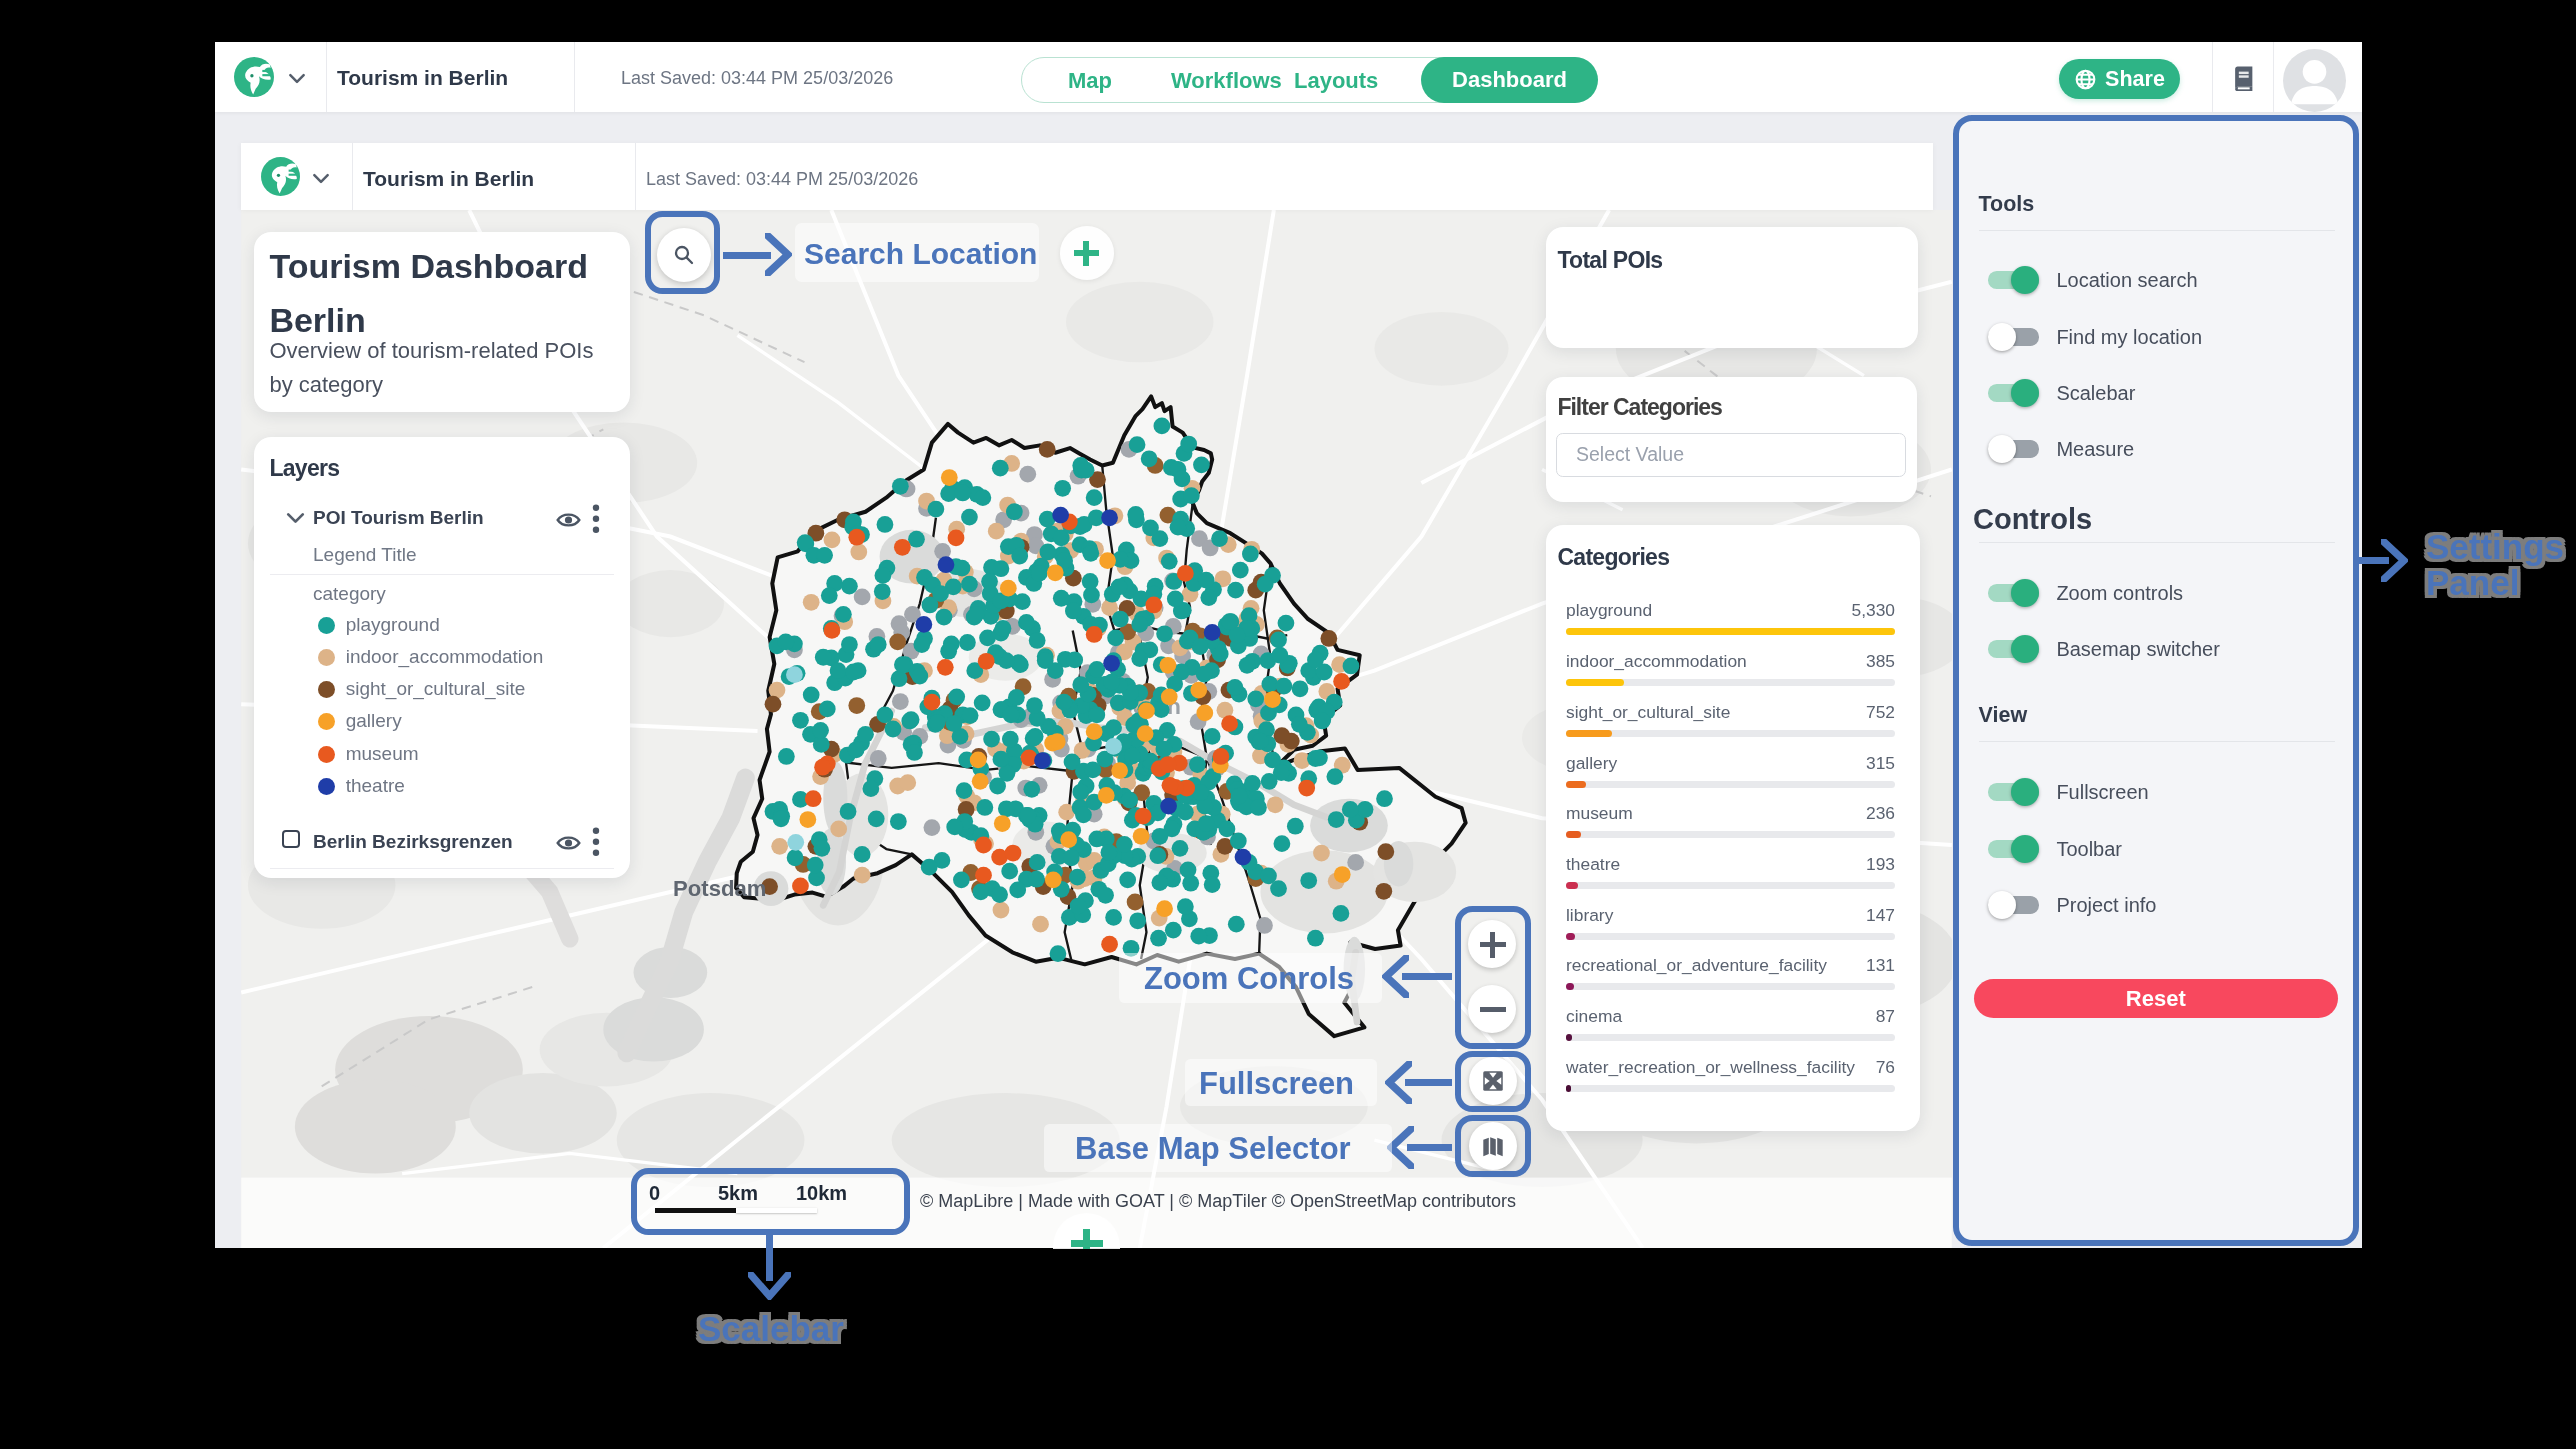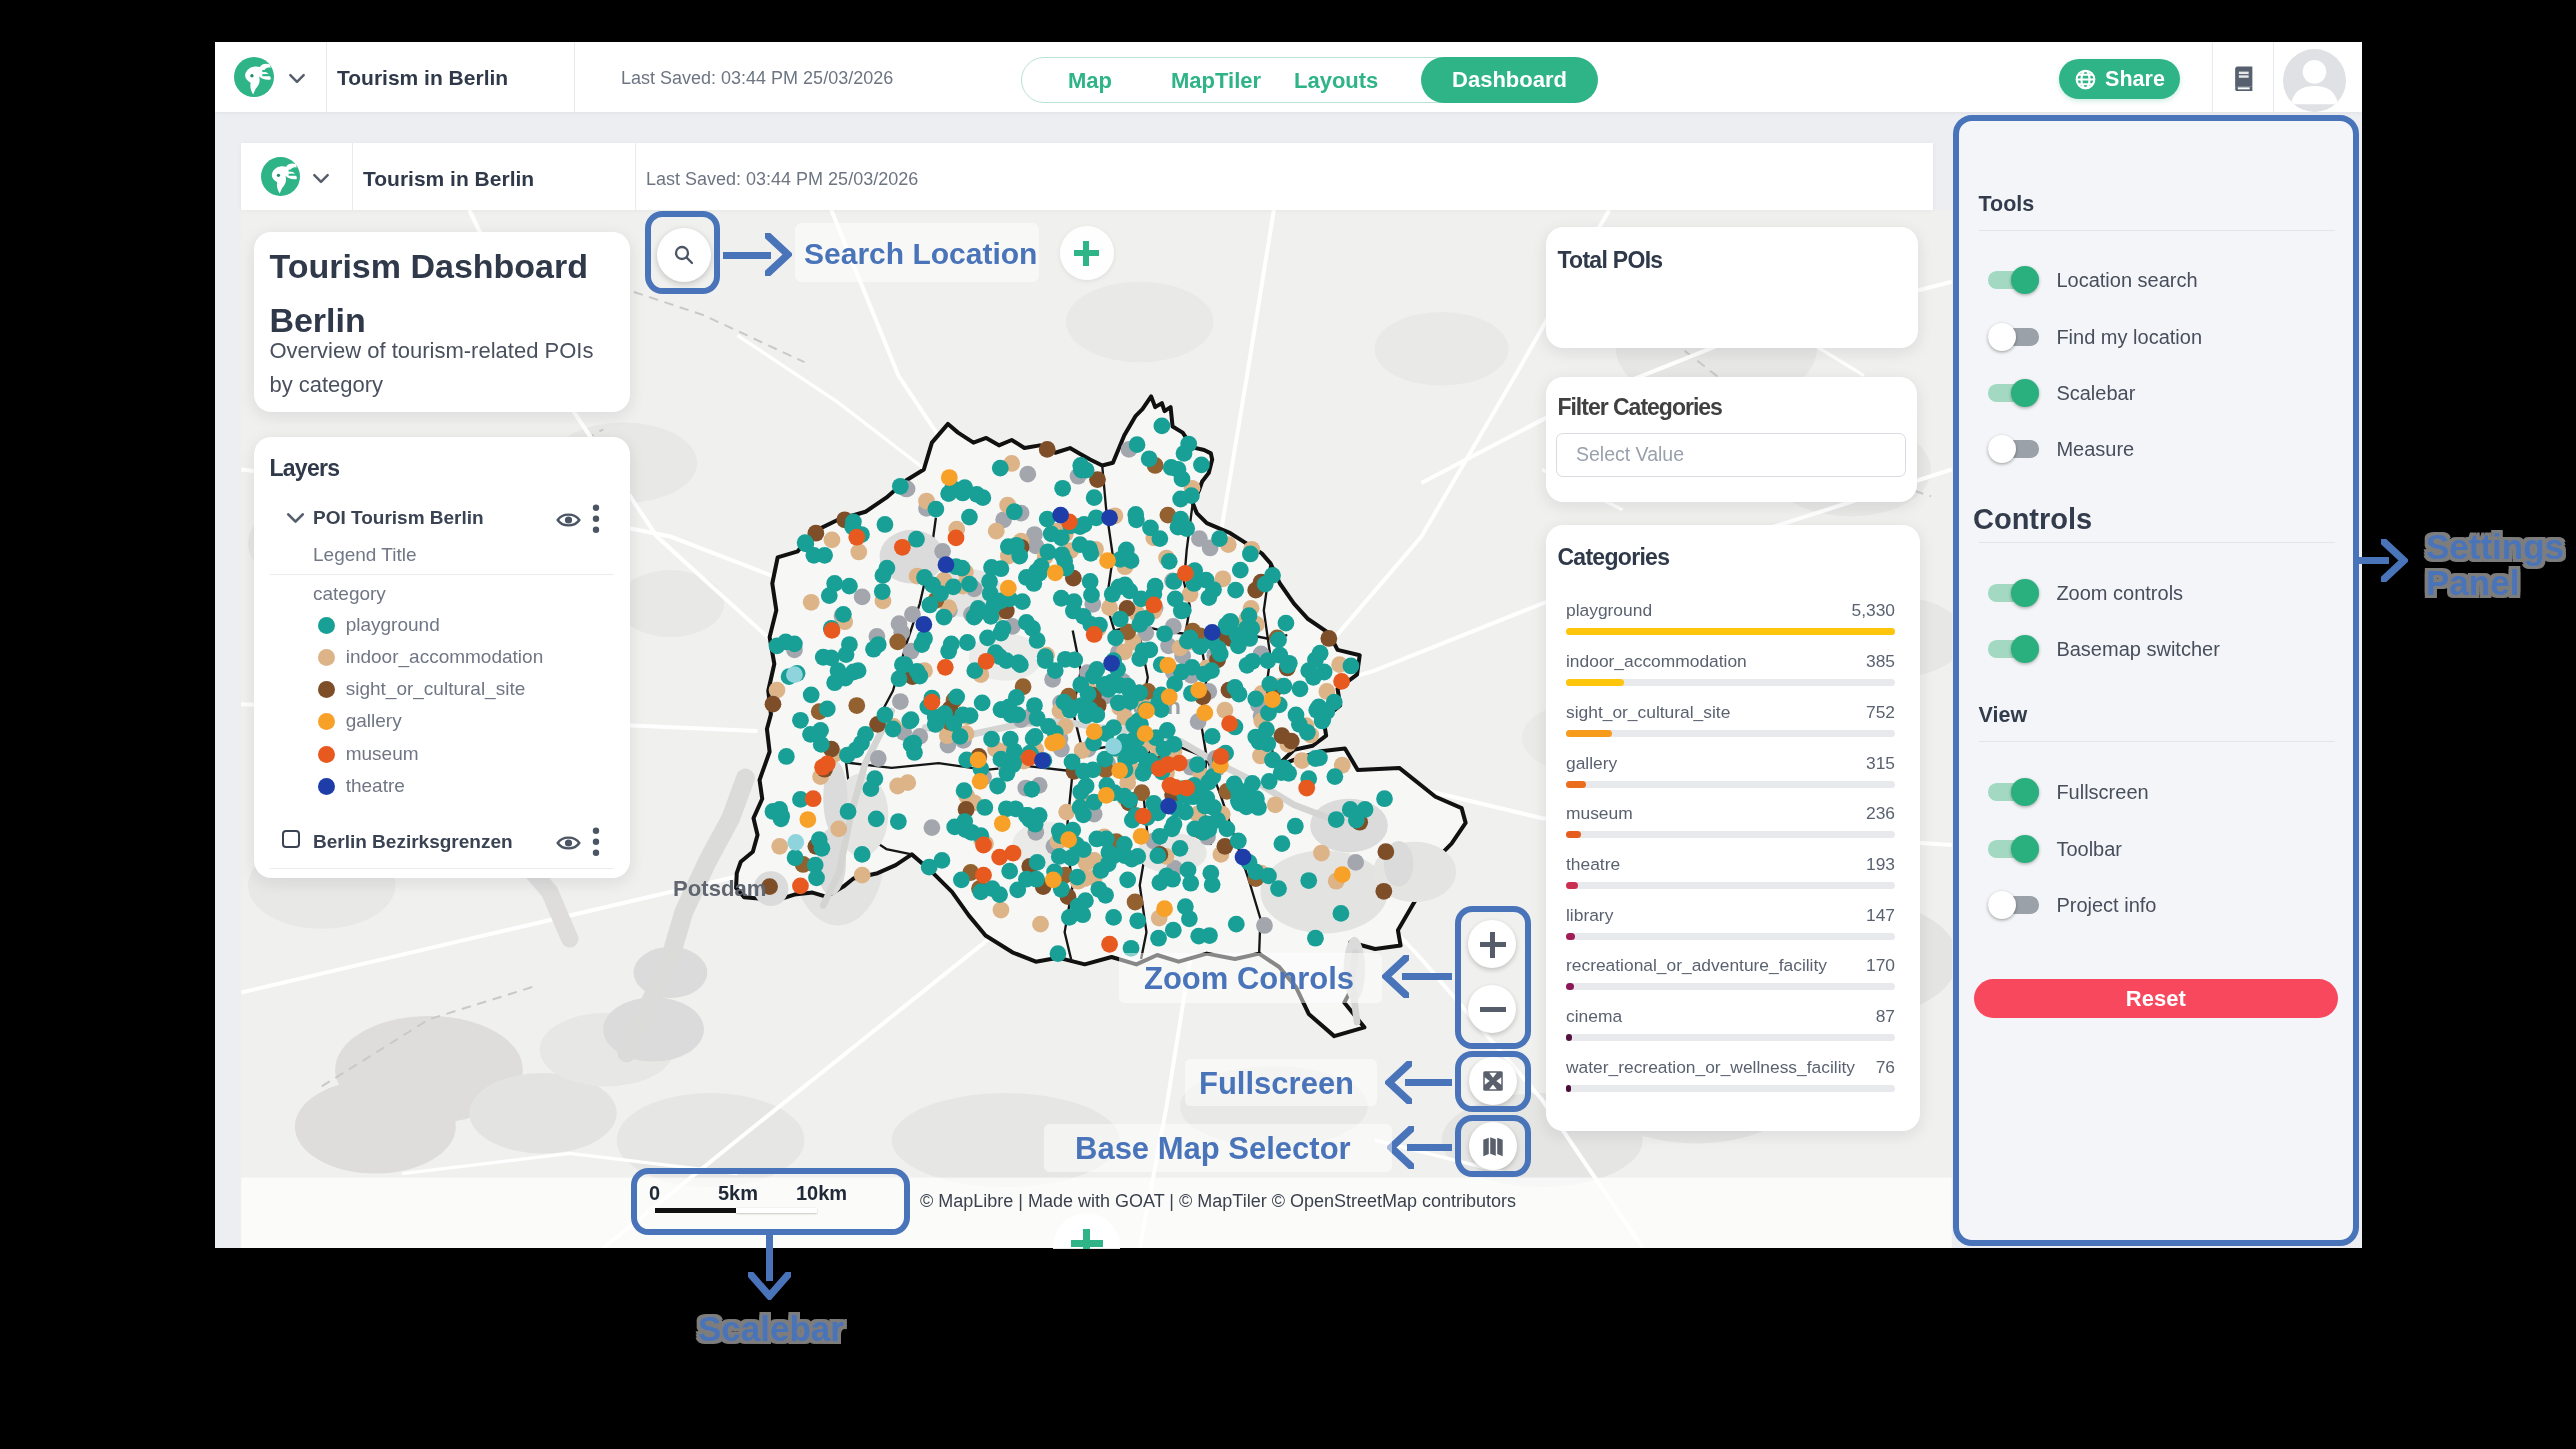--- a/index.html
+++ b/index.html
@@ -995,21 +995,21 @@
       </svg></div>
  <div class="abs" style="left:72px;top:27px"><svg width="20" height="19" viewBox="0 0 24 22" xmlns="http://www.w3.org/2000/svg">
         <path d="M4 7 L12 15 L20 7" fill="none" stroke="#555e6b" stroke-width="3" stroke-linecap="round" stroke-linejoin="round"></path>
       </svg></div>
  <div class="vd" style="left:111px"></div>
  <div class="abs" style="left:122px;top:24px;font-size:21px;font-weight:700;color:#2f3949">Tourism in Berlin</div>
  <div class="vd" style="left:359px"></div>
  <div class="abs" style="left:406px;top:26px;font-size:18px;color:#6d7583">Last Saved: 03:44 PM 25/03/2026</div>
  <div class="abs" style="left:806px;top:15.4px;width:576px;height:46px;border:1.3px solid #b9e2d2;border-radius:23px;background:#fff">
    <span class="abs" style="left:46px;top:9.4px;font-size:22px;font-weight:700;color:#2eb486">Map</span>
-   <span class="abs" style="left:149px;top:9.4px;font-size:22px;font-weight:700;color:#2eb486">MapTiler</span>
+   <span class="abs" style="left:149px;top:9.4px;font-size:22px;font-weight:700;color:#2eb486">Workflows</span>
    <span class="abs" style="left:272px;top:9.4px;font-size:22px;font-weight:700;color:#2eb486">Layouts</span>
    <span class="abs" style="left:399px;top:-1.3px;width:177px;height:46px;background:#2eb486;border-radius:23px;text-align:center;line-height:46px;font-size:22px;font-weight:700;color:#fff">Dashboard</span>
  </div>
  <div class="abs" style="left:1844px;top:17px;width:121px;height:40px;background:#2eb486;border-radius:20px;display:flex;align-items:center;justify-content:center;gap:8px;box-shadow:0 2px 5.4px rgba(46,180,134,.25)">
    <svg width="23" height="23" viewBox="0 0 24 24" xmlns="http://www.w3.org/2000/svg">
         <circle cx="12" cy="12" r="9.2" fill="none" stroke="#fff" stroke-width="2.2"></circle>
         <ellipse cx="12" cy="12" rx="4.2" ry="9.2" fill="none" stroke="#fff" stroke-width="2.2"></ellipse>
         <path d="M3 12 H21 M4.4 7 H19.6 M4.4 17 H19.6" stroke="#fff" stroke-width="2.2" fill="none"></path>
       </svg>
       <span style="font-size:21.5px;font-weight:700;color:#fff">Share</span>
@@ -1174,21 +1174,21 @@
       <span>library</span>
       <span>147</span>
     </div>
     <div style="margin-top:6.7px;width:329px;height:7.4px;border-radius:4px;background:#e8e9ec;position:relative">
       <div style="position:absolute;left:0;top:0;height:7.4px;border-radius:4px;width:9.4px;background:#a01d58"></div>
     </div>
   </div>
 <div style="position:absolute;left:1566px;top:955px;width:329px;height:44px">
     <div style="display:flex;justify-content:space-between;font-size:17.4px;color:#5a6270">
       <span>recreational_or_adventure_facility</span>
-      <span>170</span>
+      <span>131</span>
     </div>
     <div style="margin-top:6.7px;width:329px;height:7.4px;border-radius:4px;background:#e8e9ec;position:relative">
       <div style="position:absolute;left:0;top:0;height:7.4px;border-radius:4px;width:8px;background:#8c1758"></div>
     </div>
   </div>
 <div style="position:absolute;left:1566px;top:1006px;width:329px;height:44px">
     <div style="display:flex;justify-content:space-between;font-size:17.4px;color:#5a6270">
       <span>cinema</span>
       <span>87</span>
     </div>

